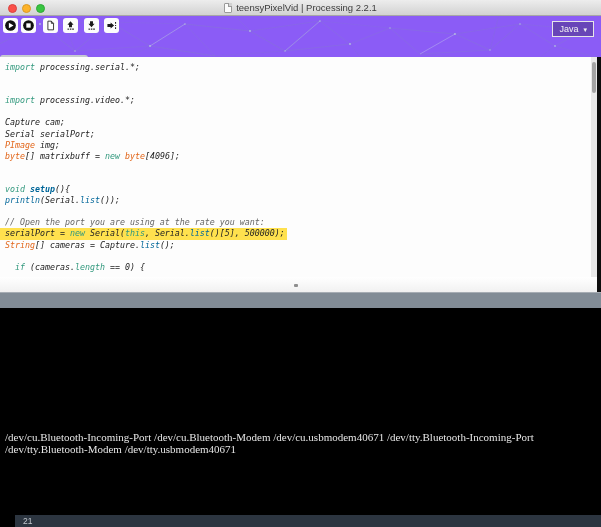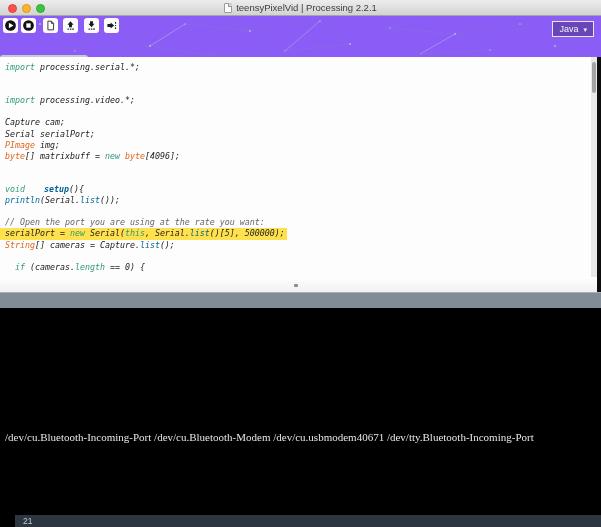--- a/index.html
+++ b/index.html
@@ -41,21 +41,21 @@
 
   
   .editor { position:absolute; left:0; top:57px; width:597px; height:220px; background:#FDFDFD; overflow:hidden;font-style:italic; }
   .code { padding:5px 0 0 5px; font-family:"DejaVu Sans Mono", monospace; font-size:8.3px;
     line-height:11.1px; white-space:pre; color:#222; }
   .code-line { height:11.1px; }
   .code-line.hl { display:inline-block; background:#FFE14E; margin-left:-5px; padding-left:5px; padding-right:2px; }
   .tk-kw  { color:#33997E; }
   .tk-type{ color:#E2661A; }
   .tk-fn  { color:#006699; }
-  .tk-fnb { color:#006699; font-weight:bold;margin-left:14px; }
+  .tk-fnb { color:#006699; font-weight:bold; }
   .tk-cm  { color:#666666; }
   .tk-pl  { color:#222222; }
   .vscroll { position:absolute; left:591px; top:57px; width:6px; height:220px; background:#E9E9E9; }
   .vthumb { position:absolute; left:1px; top:5px; width:4px; height:31px; background:#A3A3A3; border-radius:2px; }
   .right-strip { position:absolute; left:597px; top:57px; width:4px; height:235px; background:#0D0D0D; }
 
   
   .hscroll { position:absolute; left:0; top:277px; width:597px; height:15px;
     background:linear-gradient(#FFFFFF,#F1F1F1); }
   .hdot { position:absolute; left:294px; top:7px; width:4px; height:3px; background:#8E8E8E; border-radius:1px; }
@@ -196,20 +196,20 @@
   </div>
   <div class="right-strip"></div>
 
   <div class="hscroll">
     <div class="hdot"></div>
   </div>
 
   <div class="messagebar"></div>
 
   <div class="console">
-    <div class="console-text"><div>/dev/cu.Bluetooth-Incoming-Port /dev/cu.Bluetooth-Modem /dev/cu.usbmodem40671 /dev/tty.Bluetooth-Incoming-Port</div></div>
+    <div class="console-text"><div>/dev/cu.Bluetooth-Incoming-Port /dev/cu.Bluetooth-Modem /dev/cu.usbmodem40671 /dev/tty.Bluetooth-Incoming-Port</div><div>/dev/tty.Bluetooth-Modem /dev/tty.usbmodem40671</div></div>
   </div>
 
   <div class="statusbar">
     <span>21</span>
   </div>
 
 </div>
 
 </body></html>

